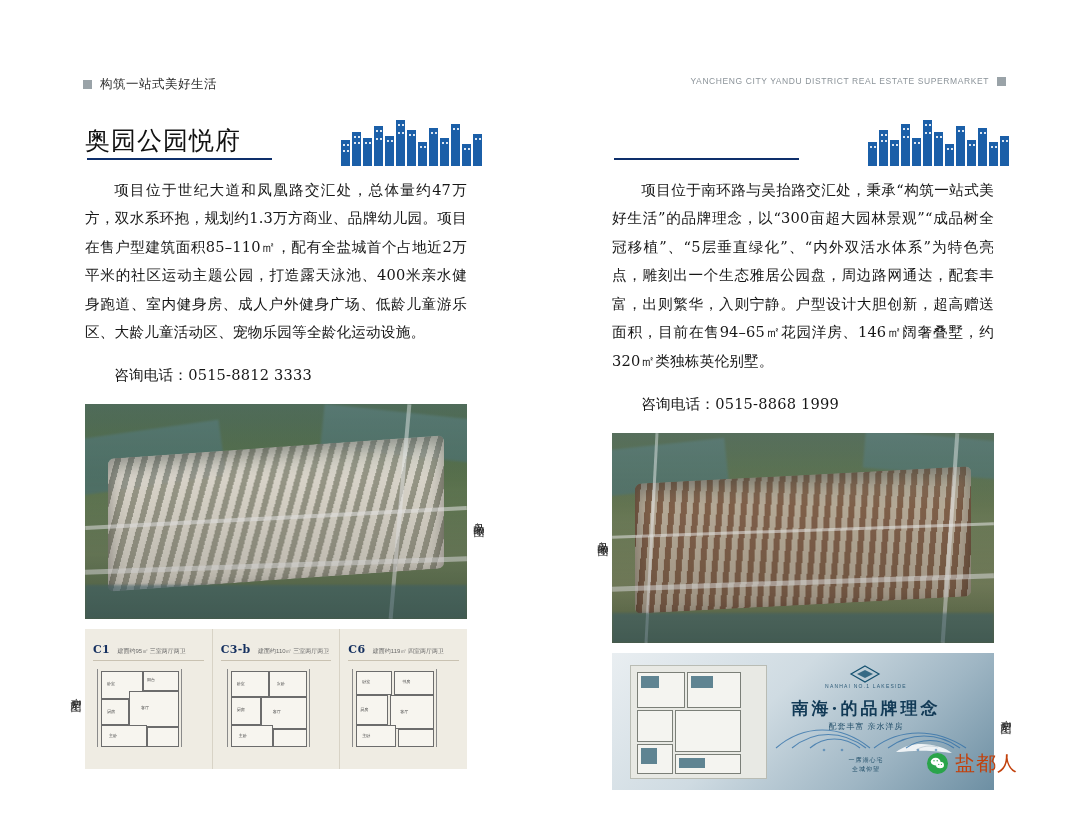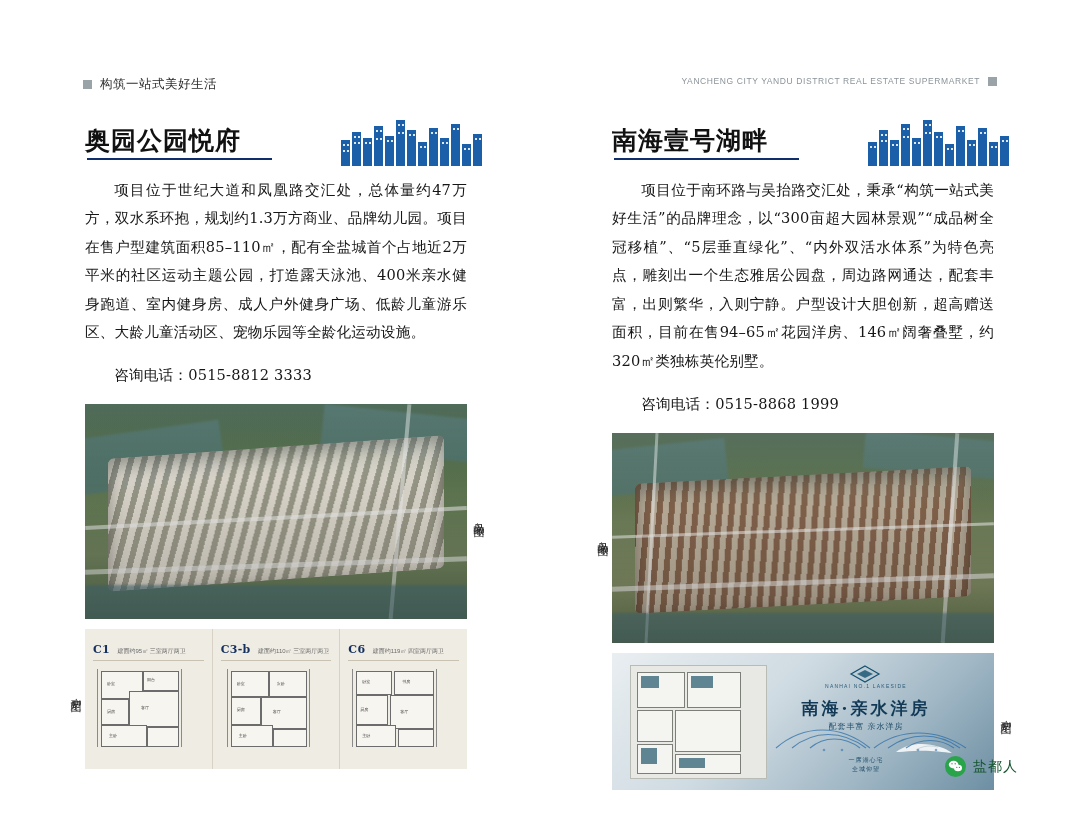--- a/index.html
+++ b/index.html
@@ -24,21 +24,21 @@
   
   .hdr {
     position: absolute;
     top: 76px;
     font-size: 12px;
     display: flex;
     align-items: center;
     gap: 8px;
   }
   .hdr-left { left: 83px; }
-  .hdr-right { right: 83px; margin-left: 28px; }
+  .hdr-right { right: 74px; margin-left: 28px; }
   .hdr-sq {
     width: 9px;
     height: 9px;
     background: #9aa3a8;
     display: inline-block;
   }
   .hdr-left-text {
     font-size: 12.5px;
     color: #2b2b2b;
     letter-spacing: 0.5px;
@@ -59,21 +59,21 @@
   .col-right { left: 612px; }
 
   
   .title-row {
     position: relative;
     height: 52px;
   }
   .title {
     font-family: "DejaVu Serif", "Liberation Serif", serif;
     font-size: 25px;
-    font-weight: bold;
+    font-weight: normal;
     letter-spacing: 1px;
     color: #111;
     position: absolute;
     left: 0;
     top: 6px;
     white-space: nowrap;
   }
   .title-rule {
     position: absolute;
     left: 2px;
@@ -341,22 +341,22 @@
   .badge-circle {
     width: 21px;
     height: 21px;
     border-radius: 50%;
     background: #2aa44a;
     position: relative;
   }
   .badge-circle svg { position: absolute; left: 3px; top: 4px; }
   .badge-text {
     font-family: Liberation Sans, sans-serif;
-    font-size: 14px;
-    color: #14532d;
+    font-size: 20px;
+    color: #c2410c;
     letter-spacing: 1px;
   }
 </style>
 </head>
 <body>
 
 <div class="page">
 
   <div class="hdr hdr-left">
     <span class="hdr-sq"></span>
@@ -514,21 +514,20 @@
         </div>
       </div>
       <div class="side-label" style="left:-18px;top:60px;">户型图</div>
     </div>
 
   </div>
 
   <div class="col col-right">
 
     <div class="title-row">
-      <div class="title">南海壹号湖畔</div>
       <div class="title-rule"></div>
       <svg class="skyline" viewBox="0 0 150 48">
         <g fill="#1b5fa8">
           <rect x="2" y="24" width="9" height="24"></rect>
           <rect x="13" y="12" width="9" height="36"></rect>
           <rect x="24" y="22" width="9" height="26"></rect>
           <rect x="35" y="6" width="9" height="42"></rect>
           <rect x="46" y="20" width="9" height="28"></rect>
           <rect x="57" y="2" width="9" height="46"></rect>
           <rect x="68" y="14" width="9" height="34"></rect>
@@ -609,21 +608,21 @@
           <div class="bp-fill" style="left:10px;top:82px;width:16px;height:16px;"></div>
           <div class="bp-fill" style="left:48px;top:92px;width:26px;height:10px;"></div>
         </div>
 
         <svg class="brand-logo" viewBox="0 0 34 18">
           <path d="M17 1 L31 9 L17 17 L3 9 Z" fill="none" stroke="#14506f" stroke-width="1.2"></path>
           <path d="M17 5 L25 9 L17 13 L9 9 Z" fill="#14506f" opacity="0.8"></path>
         </svg>
 
         <div class="brand-en">NANHAI NO.1 LAKESIDE</div>
-        <div class="brand-title">南海·亲水洋房</div>
+        <div class="brand-title">南海·的品牌理念</div>
         <div class="brand-sub">配套丰富 亲水洋房</div>
 
         <svg class="brand-bird" viewBox="0 0 60 16">
           <path d="M2 12 C14 3, 30 2, 46 7 C50 8, 54 10, 58 13 C48 12, 34 10, 20 11 C12 11.5, 6 12, 2 12 Z" fill="#f2f6f8" opacity="0.95"></path>
           <path d="M22 10 C28 6, 36 5, 44 7" fill="none" stroke="#aebfc9" stroke-width="0.6"></path>
         </svg>
 
         <div class="brand-tag" style="white-space:pre-line;">一席湖心宅
 全城仰望</div>
       </div>

